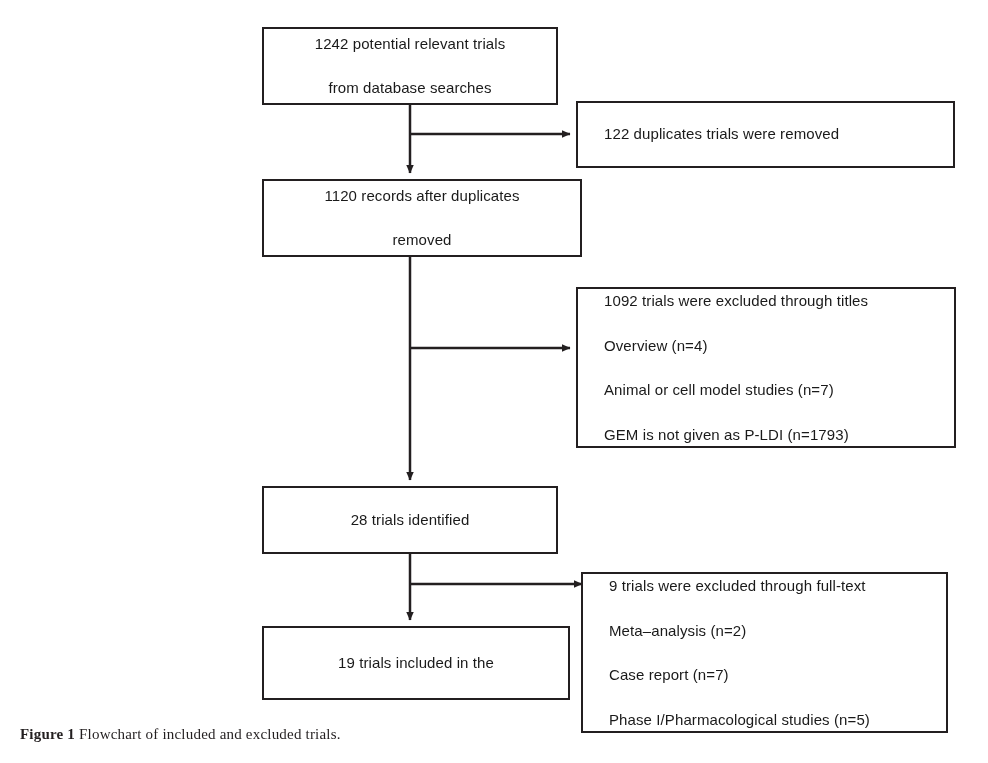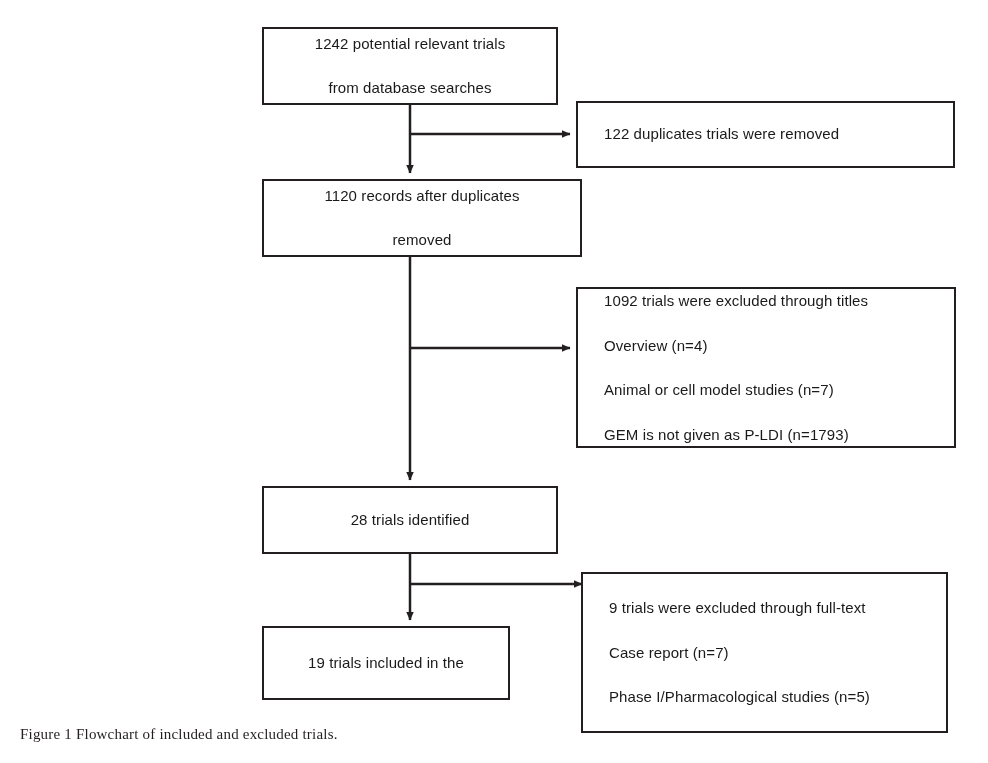--- a/index.html
+++ b/index.html
@@ -49,42 +49,42 @@
     padding-left: 26px;
   }
   .node .ln {
     display: block;
     white-space: nowrap;
   }
   
   #box-records-identified { left: 262px; top: 27px;  width: 296px; height: 78px; }
   #box-records-after-dup  { left: 262px; top: 179px; width: 320px; height: 78px; }
   #box-trials-identified  { left: 262px; top: 486px; width: 296px; height: 68px; }
-  #box-trials-included    { left: 262px; top: 626px; width: 248px; height: 74px; text-align: center; }
+  #box-trials-included    { left: 262px; top: 626px; width: 308px; height: 74px; text-align: center; }
   
   #box-duplicates-removed { left: 576px; top: 101px; width: 379px; height: 67px; }
   #box-excluded-titles    { left: 576px; top: 287px; width: 380px; height: 161px; }
   #box-excluded-fulltext  { left: 581px; top: 541px; width: 367px; height: 161px; margin-top: 31px; }
 
   #box-excluded-titles .ln,
   #box-excluded-fulltext .ln { line-height: 1.70; }
 
   
   #figure-caption {
     position: absolute;
     left: 20px;
     top: 726px;
     width: 940px;
     font-family: "Liberation Serif", serif;
     font-size: 15px;
     color: #231f20;
     letter-spacing: 0.2px;
   }
   #figure-caption .cap-label {
-    font-weight: normal;
+    font-weight: bold;
   }
   #figure-caption .cap-text {
     font-weight: normal;
     margin-top: 36px;
   }
 </style>
 </head>
 <body>
 
 <div id="page">
@@ -129,20 +129,21 @@
     <span class="ln">Animal or cell model studies (n=7)</span>
     <span class="ln">GEM is not given as P-LDI (n=1793)</span>
   </div>
 
   <div class="node centered" id="box-trials-identified">
     <span class="ln">28 trials identified</span>
   </div>
 
   <div class="node leftal" id="box-excluded-fulltext">
     <span class="ln">9 trials were excluded through full-text</span>
+    <span class="ln">Meta–analysis (n=2)</span>
     <span class="ln">Case report (n=7)</span>
     <span class="ln"> Phase I/Pharmacological studies (n=5)</span>
   </div>
 
   <div class="node centered" id="box-trials-included">
     <span class="ln">19 trials included in the</span>
   </div>
 
   <div id="figure-caption">
     <span class="cap-label">Figure 1</span><span>&nbsp;</span><span class="cap-text">Flowchart of included and excluded trials.</span>

